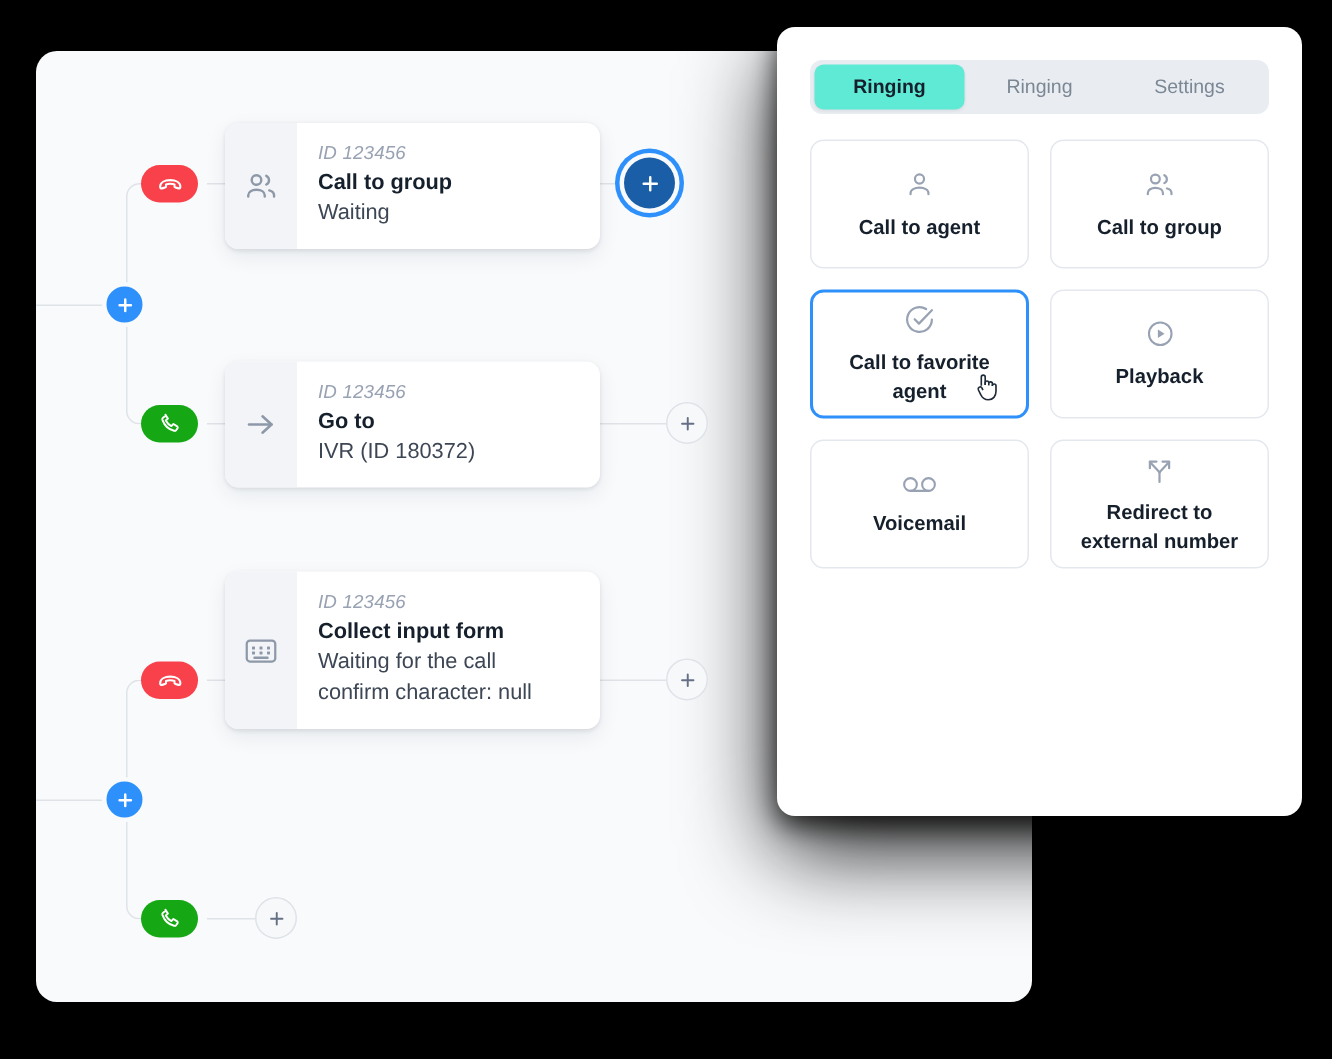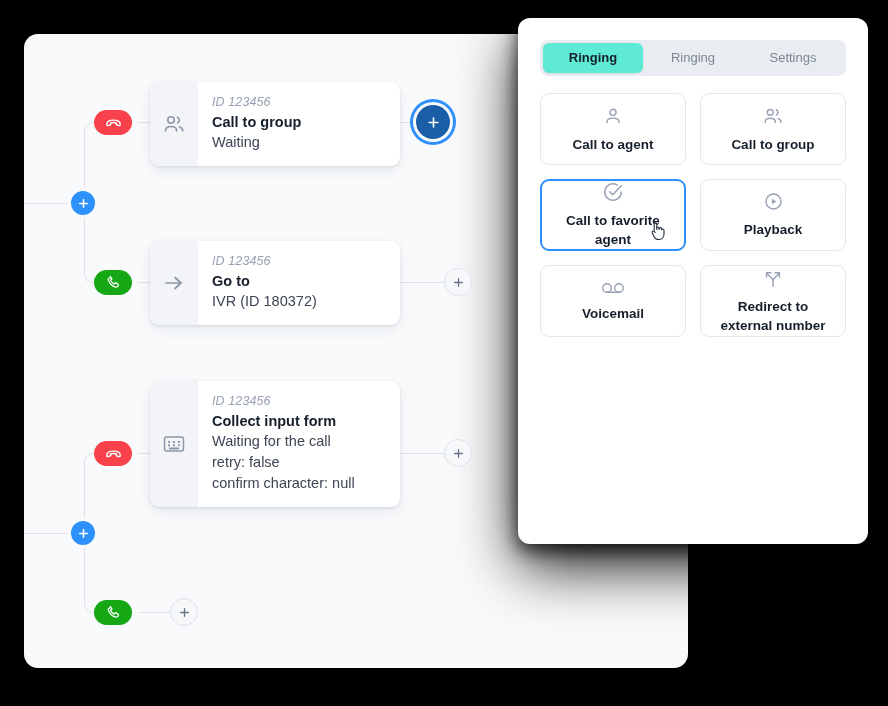--- a/index.html
+++ b/index.html
@@ -152,21 +152,21 @@
     font-weight: bold;
     box-shadow: 0 1px 2px rgba(16,24,40,0.08);
   }
 
   #action-grid {
     display: grid;
     grid-template-columns: 1fr 1fr;
     gap: 14px;
   }
   .action-card {
-    height: 72px;
+    height: 86px;
     border: 1px solid #e4e8ee;
     border-radius: 9px;
     background: #ffffff;
     display: flex;
     flex-direction: column;
     align-items: center;
     justify-content: center;
     gap: 8px;
     cursor: pointer;
     position: relative;
@@ -289,21 +289,20 @@
           <rect x="7" y="13.3" width="2" height="2" rx=".4" fill="#8d98a8" stroke="none"></rect>
           <rect x="12" y="13.3" width="2" height="2" rx=".4" fill="#8d98a8" stroke="none"></rect>
           <rect x="17" y="13.3" width="2" height="2" rx=".4" fill="#8d98a8" stroke="none"></rect>
           <rect x="8" y="16.6" width="10" height="1.8" rx=".6" fill="#8d98a8" stroke="none"></rect>
         </svg>
       </div>
       <div class="node-body">
         <div class="node-id">ID 123456</div>
         <div class="node-title">Collect input form</div>
         <div class="node-sub">Waiting for the call</div>
-        <div class="node-sub">retry: false</div>
         <div class="node-sub">confirm character: null</div>
       </div>
     </div>
 
     <div class="plus ghost" style="left:420px; top:405px;">
       <svg width="13" height="13" viewBox="0 0 24 24" stroke="currentColor" stroke-width="2.4" stroke-linecap="round">
         <path d="M12 5v14M5 12h14"></path>
       </svg>
     </div>
 

